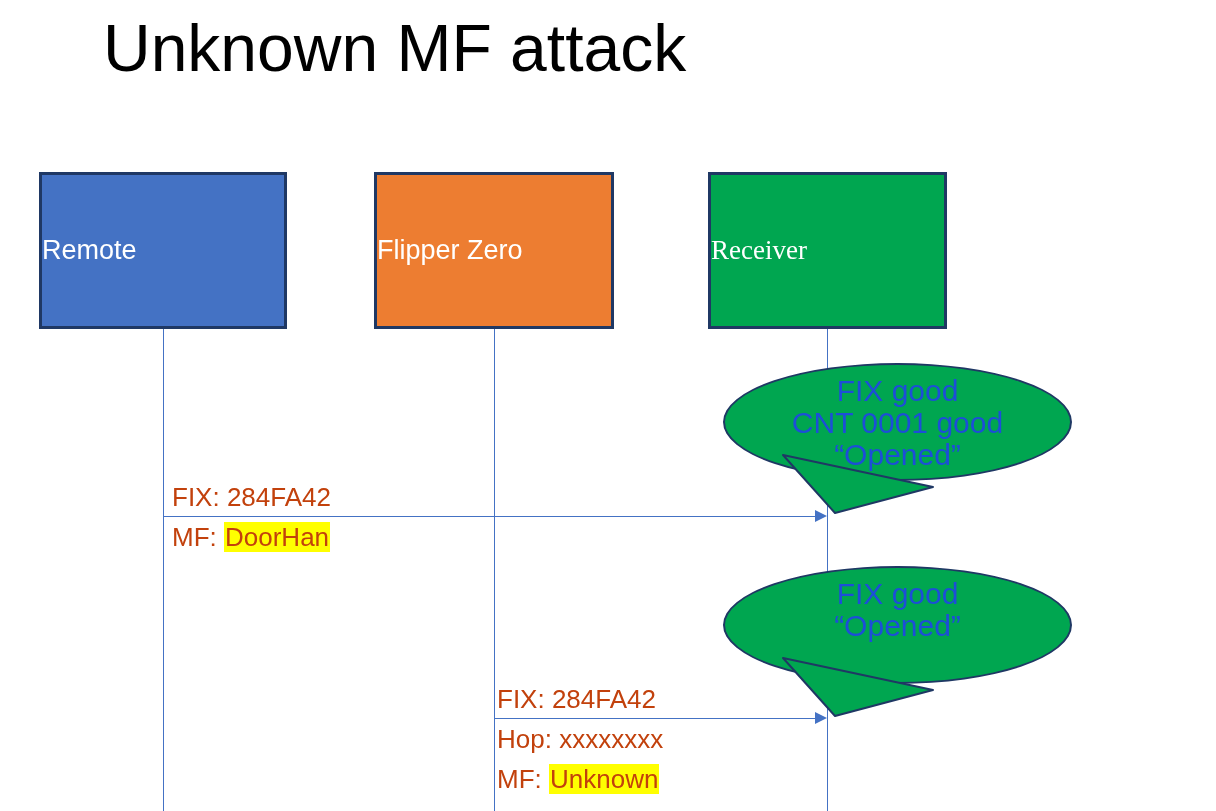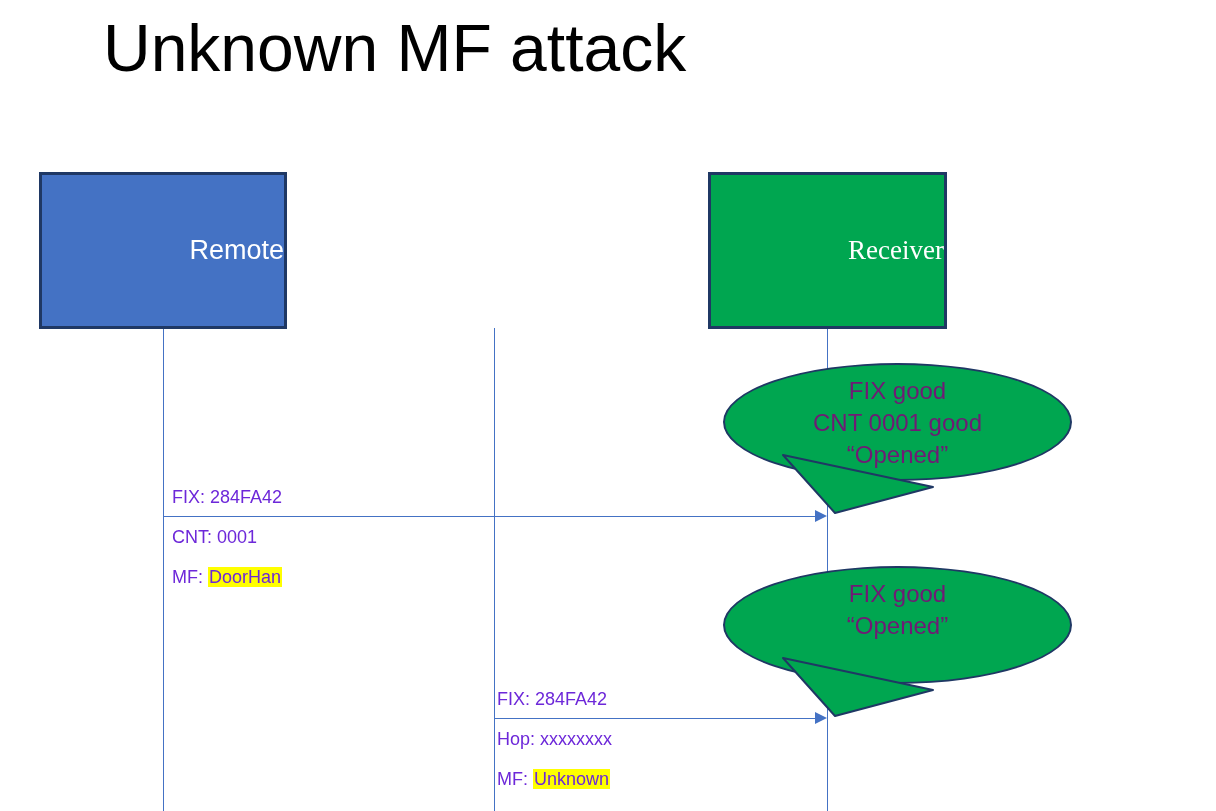--- a/index.html
+++ b/index.html
@@ -44,22 +44,21 @@
   #lifeline-flipper  { left: 494px; top: 328px; height: 483px; }
   #lifeline-receiver { left: 827px; top: 328px; height: 483px; }
 
   
   .actor-box {
     position: absolute;
     border: 3px solid #1F3864;
     box-sizing: border-box;
     display: flex;
     align-items: center;
-    justify-content: flex-end;
-    padding-left: 45px;
+    justify-content: flex-start;
   }
   .actor-label {
     color: #ffffff;
     font-size: 27px;
     font-weight: 400;
     line-height: 1.1;
     text-align: center;
     white-space: nowrap;
   }
   #actor-remote   { left: 39px;  top: 172px; width: 248px; height: 157px; background: #4472C4; }
@@ -80,23 +79,23 @@
     border-left: 12px solid #4472C4;
   }
   #msg1-line { left: 163px; top: 516px; width: 652px; }
   #msg1-head { left: 815px; top: 510px; }
   #msg2-line { left: 494px; top: 718px; width: 321px; }
   #msg2-head { left: 815px; top: 712px; }
 
   
   .msg-text {
     position: absolute;
-    font-size: 18px;
+    font-size: 26px;
     line-height: 40px;
-    color: #6d28d9;
+    color: #c2410c;
     white-space: nowrap;
   }
   #msg1-text { left: 172px; top: 477px; }
   #msg2-text { left: 497px; top: 679px; }
 
   .hl {
     background: #FFFF00;
     padding: 0 1px;
   }
   .sq {
@@ -119,22 +118,22 @@
     border: 2px solid #1F3864;
     border-radius: 50% / 50%;
     box-sizing: border-box;
   }
   .bubble-text {
     position: absolute;
     left: 0;
     top: 12px;
     width: 100%;
     text-align: center;
-    color: #701a75;
-    font-size: 24px;
+    color: #1d4ed8;
+    font-size: 30px;
     line-height: 32px;
     white-space: nowrap;
     z-index: 3;
   }
   .bubble-tail {
     position: absolute;
     z-index: 2;
     overflow: visible;
   }
   #bubble1 { left: 723px; top: 363px; width: 349px; height: 118px; }
@@ -149,33 +148,33 @@
 
   <div id="slide-title">Unknown MF attack</div>
 
   <div class="lifeline" id="lifeline-remote"></div>
   <div class="lifeline" id="lifeline-flipper"></div>
   <div class="lifeline" id="lifeline-receiver"></div>
 
   <div class="actor-box" id="actor-remote" style="background: rgb(68, 114, 196);">
     <span class="actor-label">Remote</span>
   </div>
+  <div class="actor-box" id="actor-flipper" style="background: rgb(237, 125, 49);">
+    <span class="actor-label">Flipper Zero</span>
+  </div>
   <div class="actor-box" id="actor-receiver" style="background: rgb(0, 166, 80); font-family: Liberation Serif, serif;">
     <span class="actor-label">Receiver</span>
   </div>
 
   <div class="msg-arrow-line" id="msg1-line"></div>
   <div class="msg-arrow-head" id="msg1-head"></div>
 
   <div class="msg-text" id="msg1-text">
     <div>
       <span>FIX: </span><span>284FA42</span>
-    </div>
-    <div>
-      <span>CNT: </span><span>0001</span>
     </div>
     <div>
       <span>MF: </span><span class="hl sq">DoorHan</span>
     </div>
   </div>
 
   <div class="msg-arrow-line" id="msg2-line"></div>
   <div class="msg-arrow-head" id="msg2-head"></div>
 
   <div class="msg-text" id="msg2-text">

